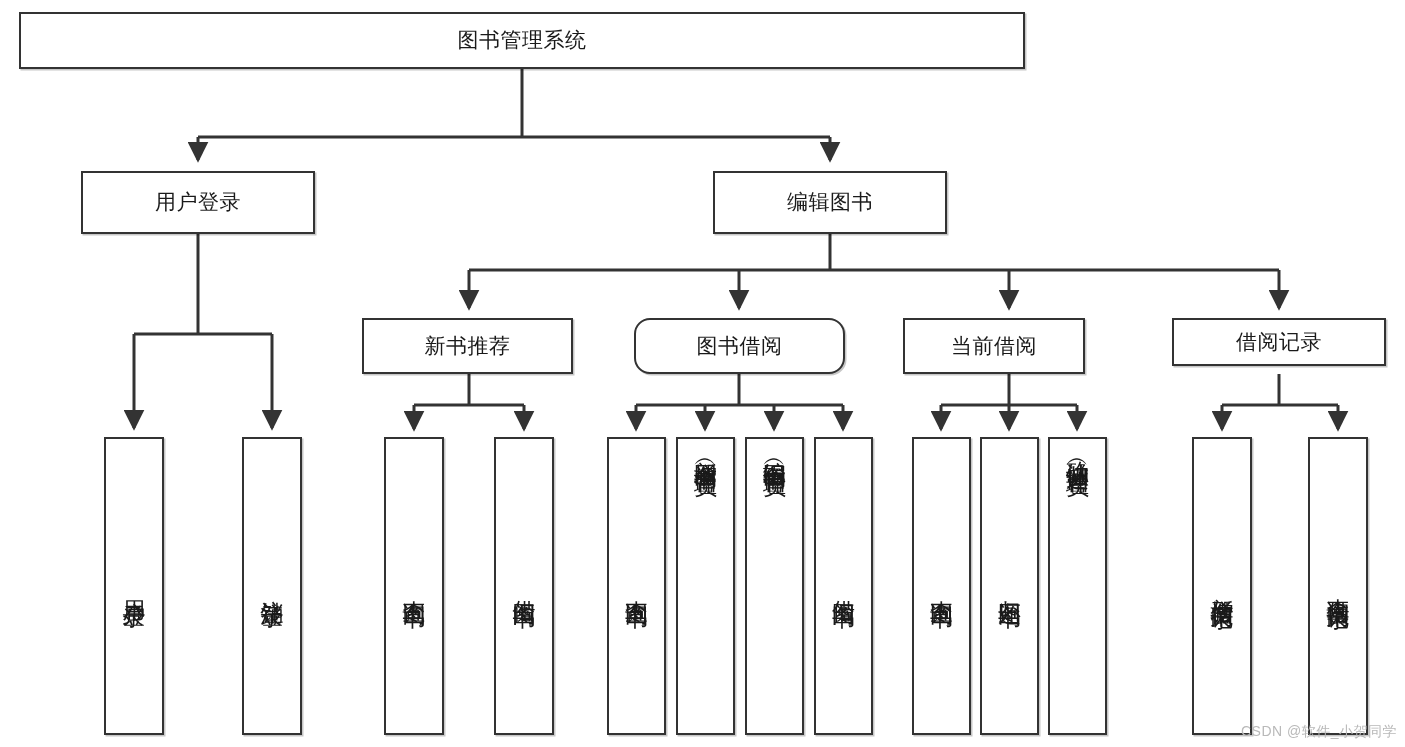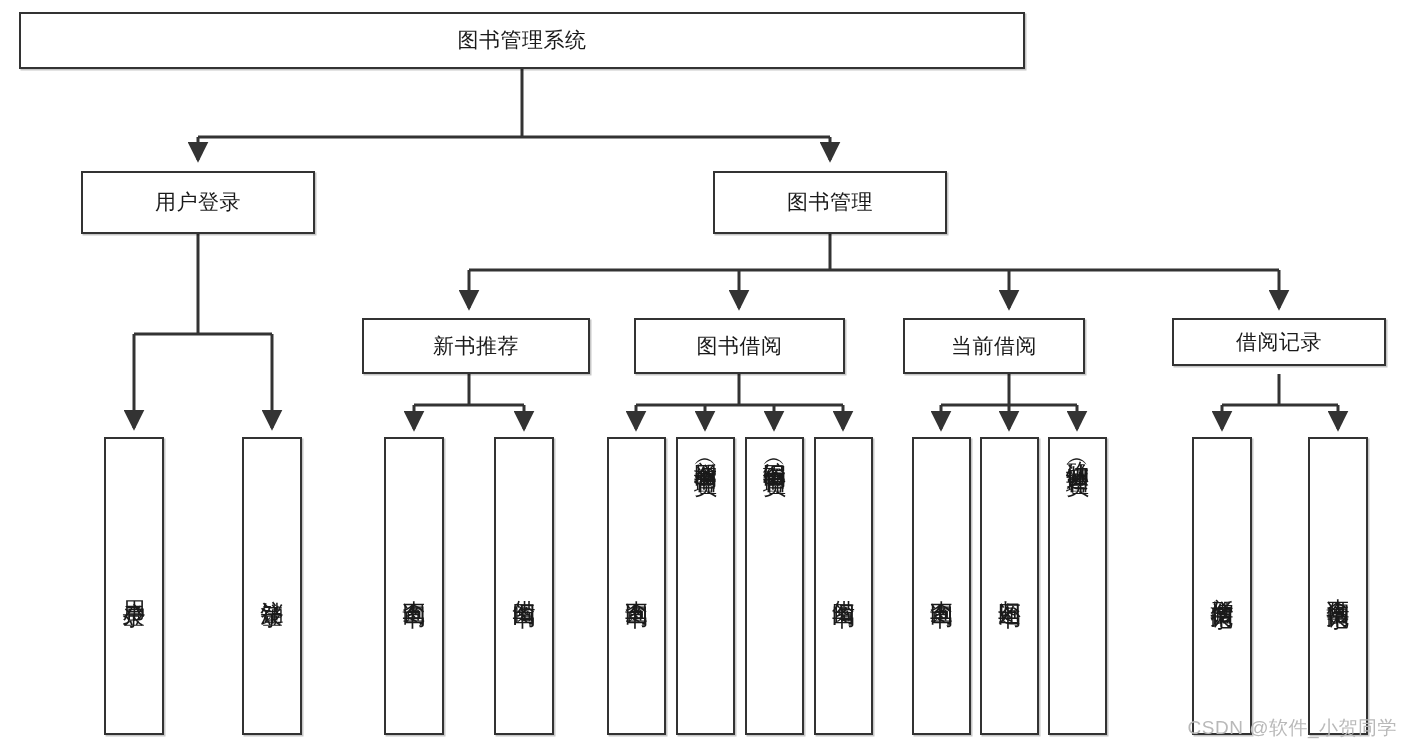--- a/index.html
+++ b/index.html
@@ -58,21 +58,21 @@
     line-height: 1.0;
   }
   .node.vert.mid {
     align-items: center;
     padding-top: 0;
   }
   .watermark {
     position: absolute;
     right: 8px;
     bottom: 6px;
-    font-size: 19px;
+    font-size: 14px;
     color: #b9b9b9;
     letter-spacing: 0.5px;
     white-space: nowrap;
     margin-left: 48px;
   }
 </style>
 </head>
 <body>
 
 <div id="canvas">
@@ -130,28 +130,28 @@
 
   <div class="node horiz" style="left:19px; top:12px; width:1006px; height:57px;">
     <span class="label">图书管理系统</span>
   </div>
 
   <div class="node horiz" style="left:81px; top:171px; width:234px; height:63px;">
     <span class="label">用户登录</span>
   </div>
 
   <div class="node horiz" style="left:713px; top:171px; width:234px; height:63px;">
-    <span class="label">图书管理</span>
-  </div>
-
-  <div class="node horiz" style="left:362px; top:318px; width:228px; height:56px;">
+    <span class="label">编辑图书</span>
+  </div>
+
+  <div class="node horiz" style="left:362px; top:318px; width:211px; height:56px;">
     <span class="label">新书推荐</span>
   </div>
 
-  <div class="node horiz" style="left:634px; top:318px; width:211px; height:56px;">
+  <div class="node horiz" style="left:634px; top:318px; width:211px; height:56px;border-radius:16px;">
     <span class="label">图书借阅</span>
   </div>
 
   <div class="node horiz" style="left:903px; top:318px; width:182px; height:56px;">
     <span class="label">当前借阅</span>
   </div>
 
   <div class="node horiz" style="left:1172px; top:318px; width:214px; height:48px;">
     <span class="label">借阅记录</span>
   </div>

